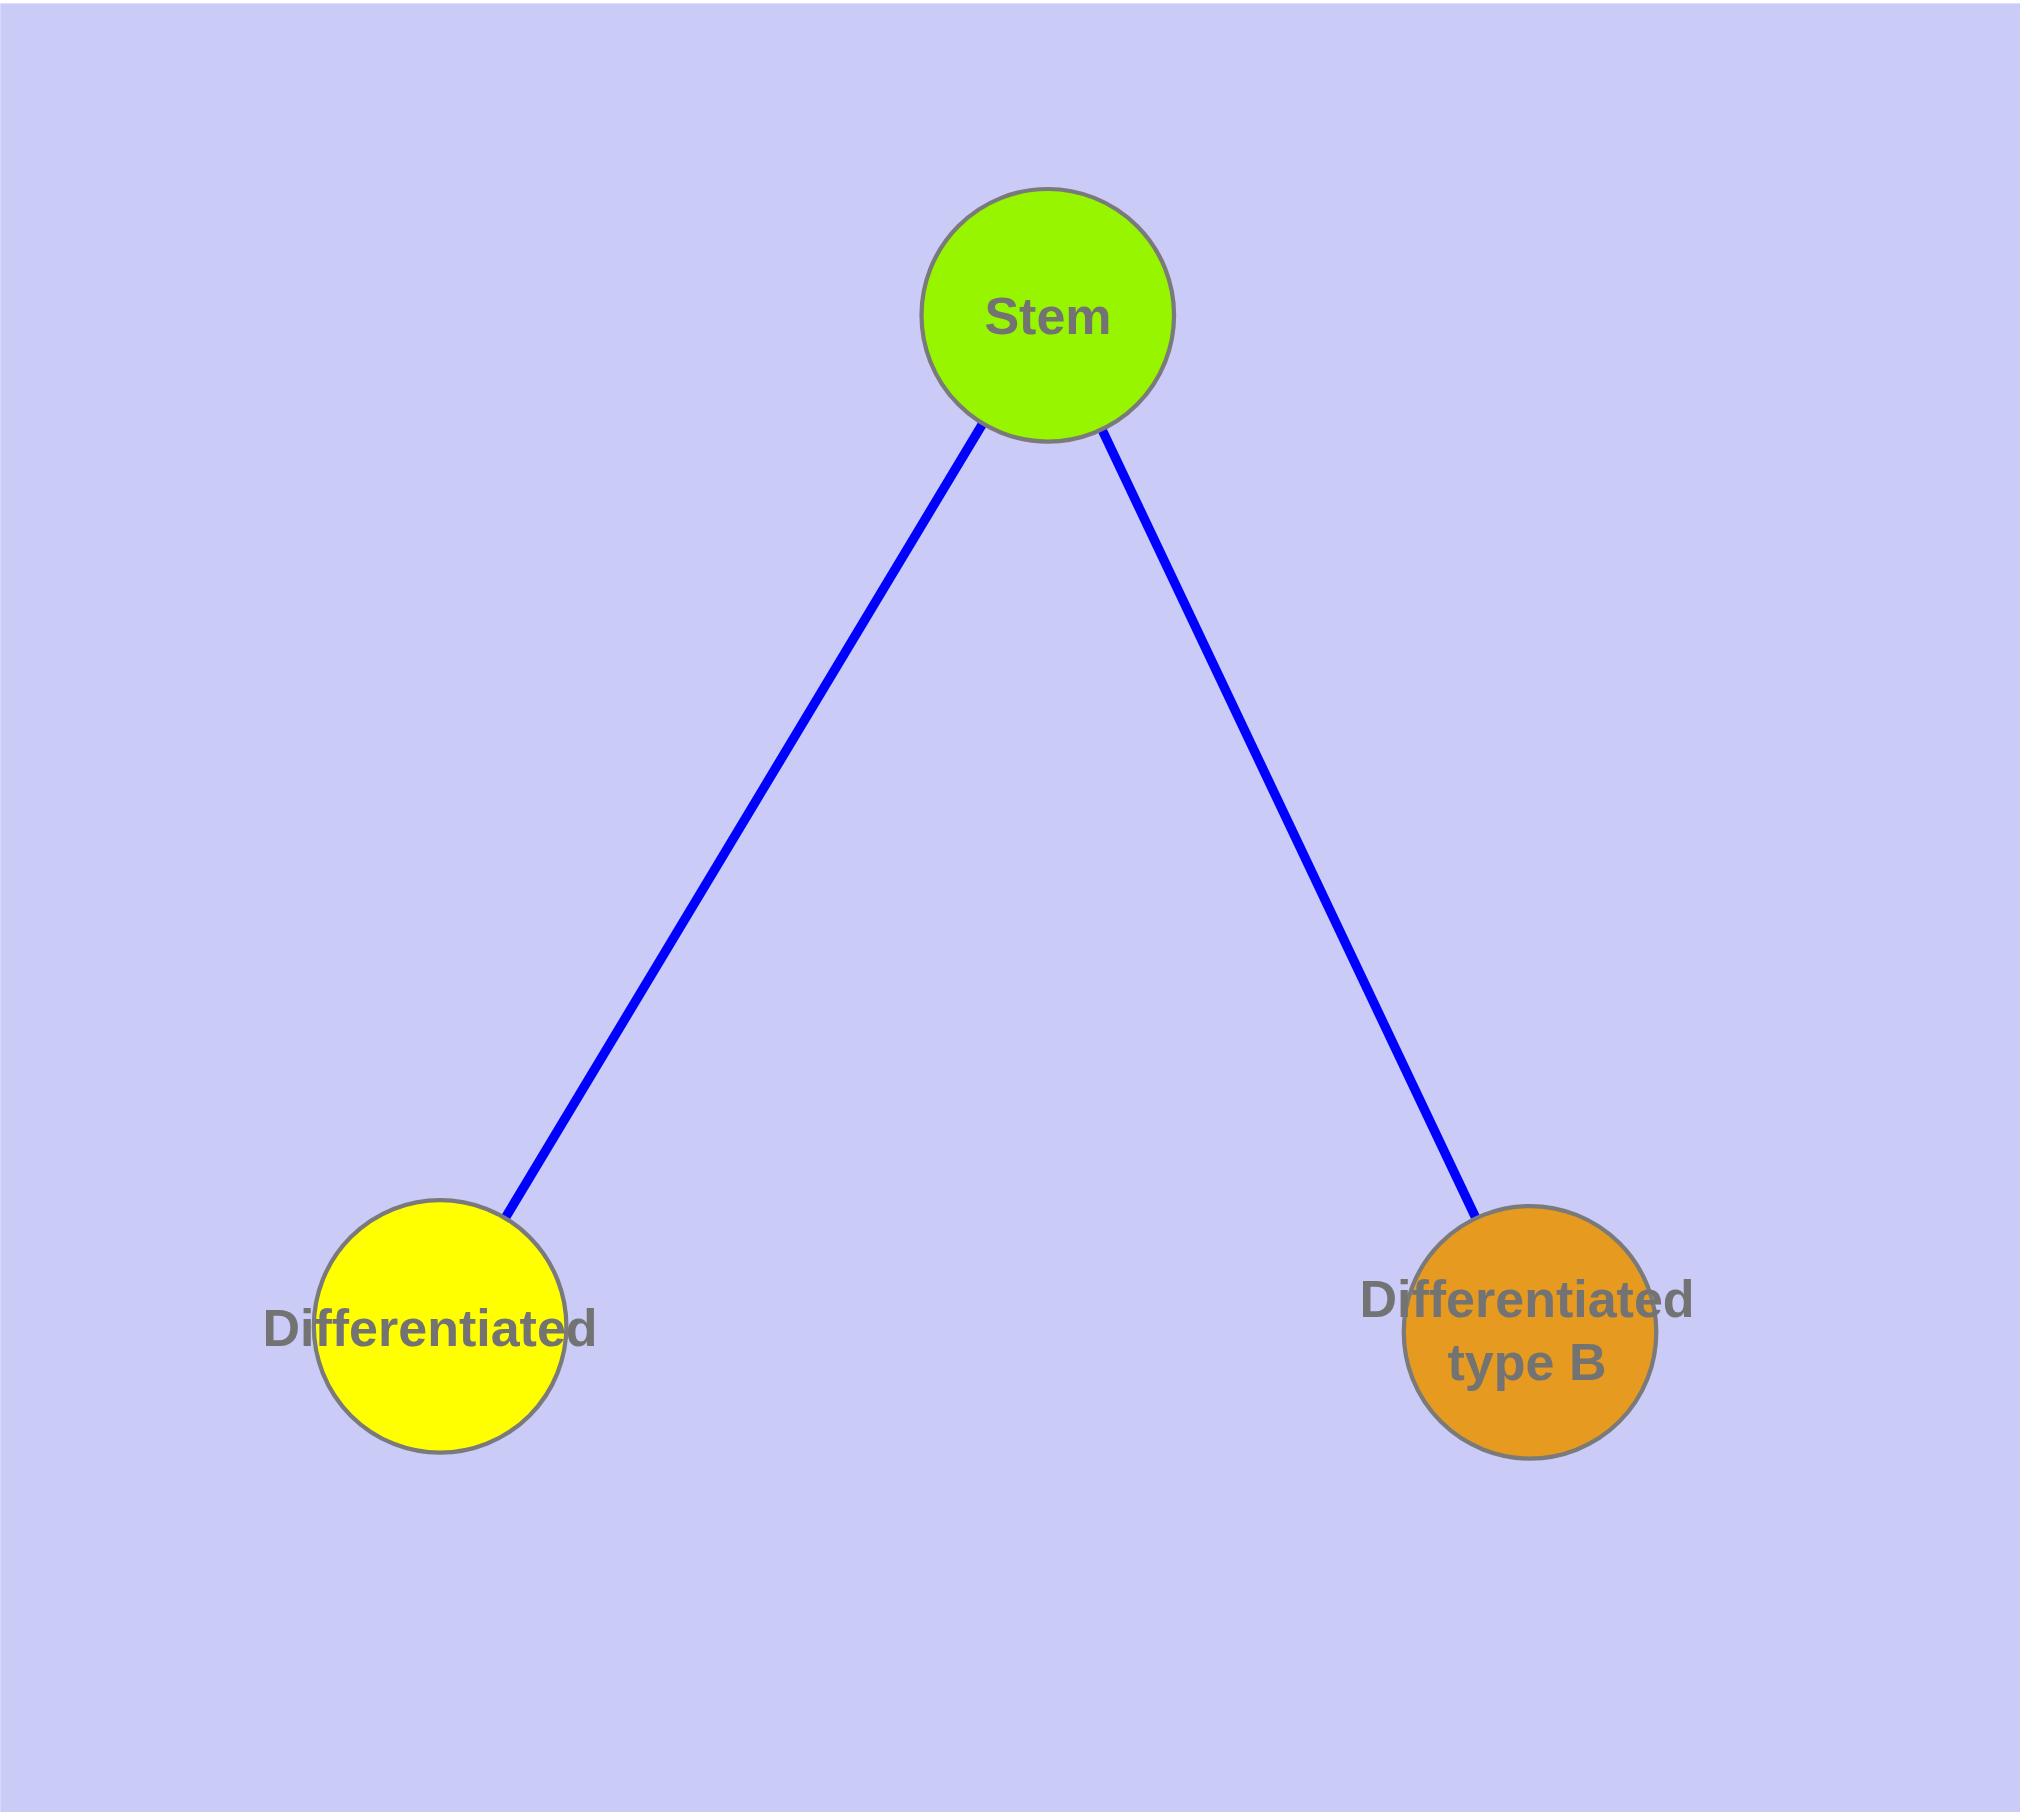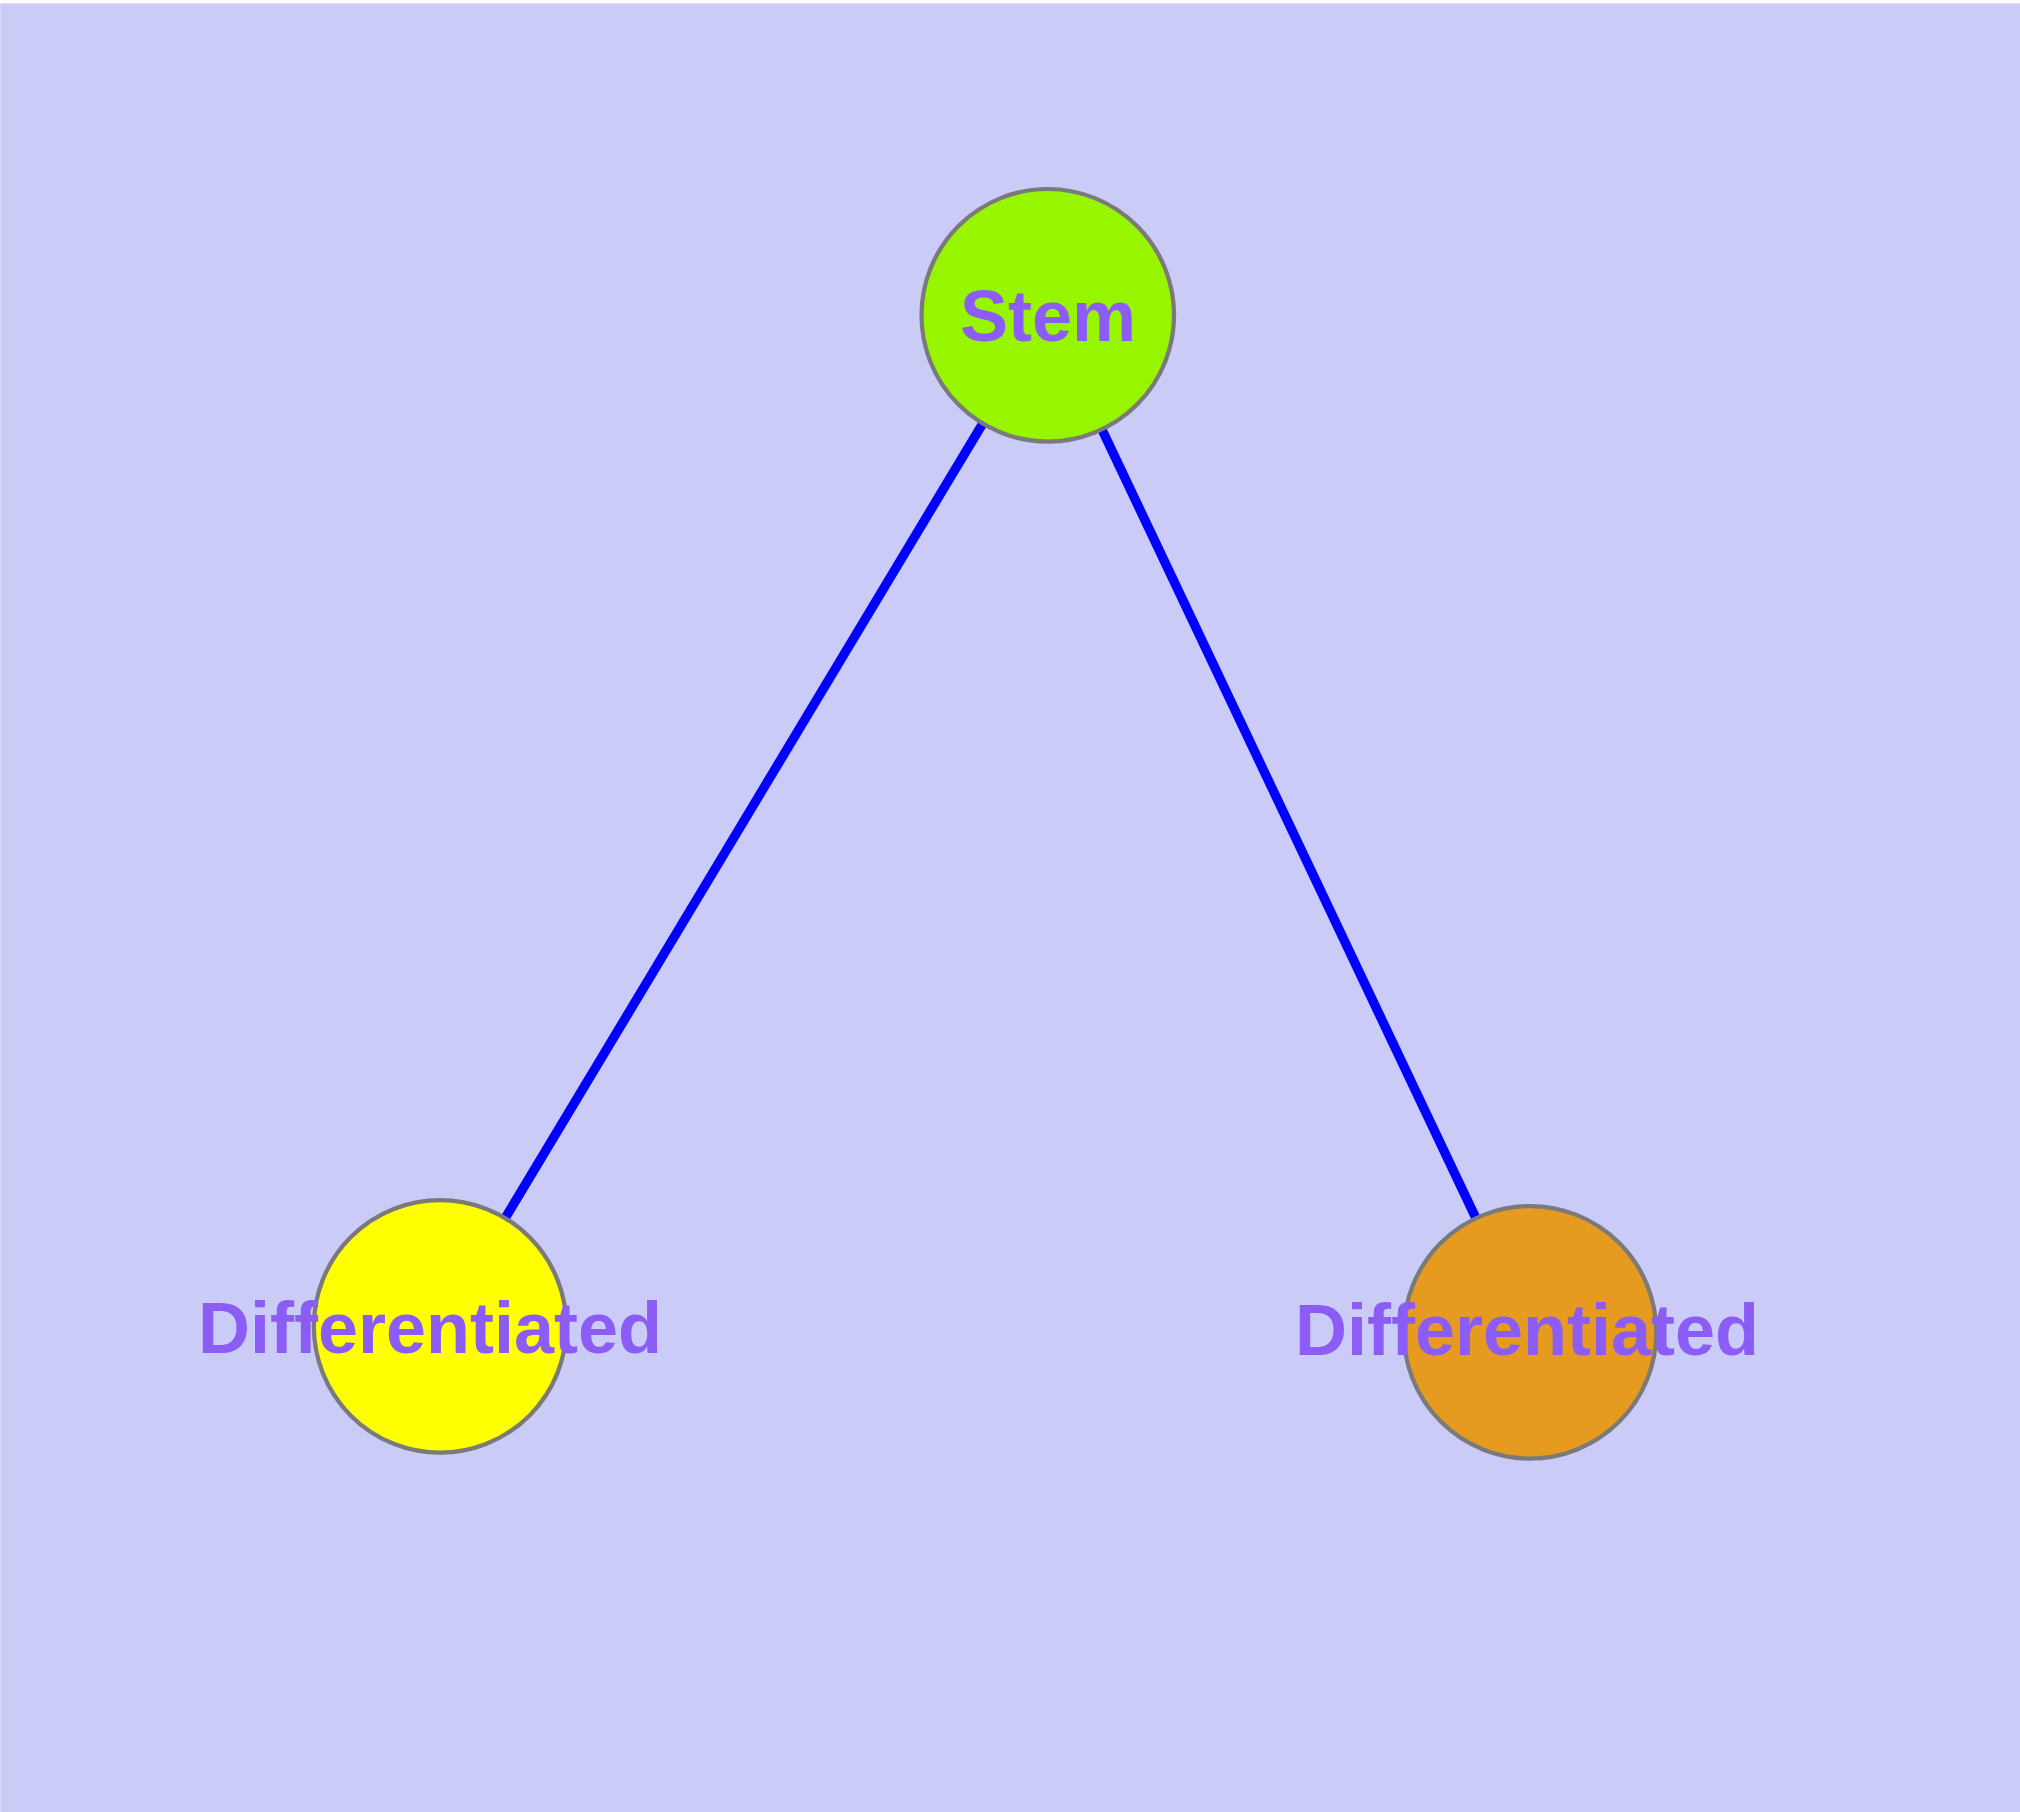--- a/index.html
+++ b/index.html
@@ -26,23 +26,23 @@
   .edge-line {
     stroke-width: 11;
     fill: none;
   }
   .node-circle {
     stroke-width: 5;
   }
   .node-label {
     position: absolute;
     transform: translate(-50%, -50%);
-    color: #8b5cf6;
+    color: #737373;
     font-weight: bold;
-    font-size: 72px;
+    font-size: 52px;
     line-height: 1.22;
     text-align: center;
     white-space: nowrap;
   }
   .node-label .line {
     display: block;
   }
 </style>
 </head>
 <body>
@@ -64,16 +64,17 @@
   <div class="node-label" style="left:1048px; top:317px;">
     <span class="line">Stem</span>
   </div>
 
   <div class="node-label" style="left:430px; top:1329px;">
     <span class="line">Differentiated</span>
   </div>
 
   <div class="node-label" style="left:1527px; top:1331px;">
     <span class="line">Differentiated</span>
+    <span class="line">type B</span>
   </div>
 
 </div>
 
 
 </body></html>

